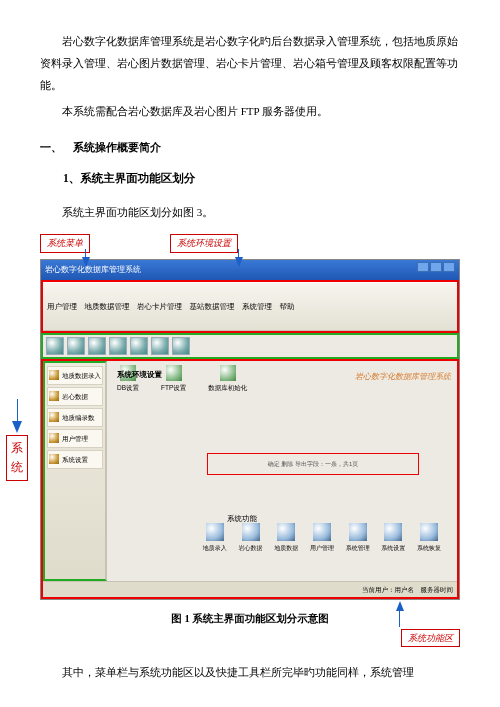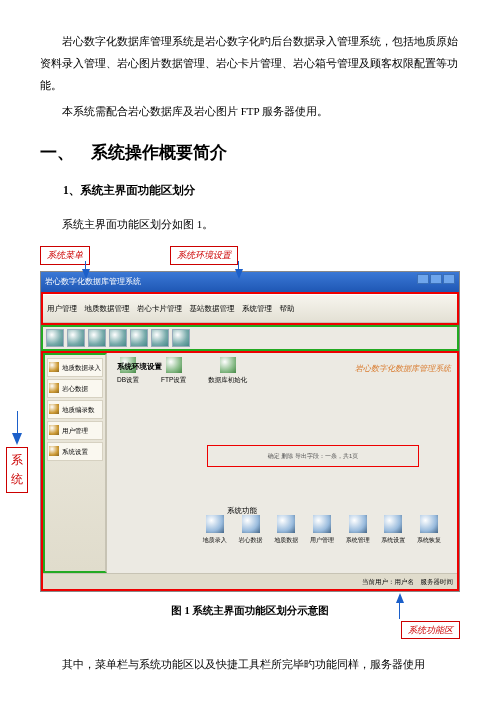--- a/index.html
+++ b/index.html
@@ -10,21 +10,21 @@
     width: 500px;
     box-sizing: border-box;
     line-height: 2;
     color: #000;
   }
   .para {
     text-indent: 2em;
     margin: 0 0 4px 0;
   }
   h1 {
-    font-size: 17px;
+    font-size: 11px;
     font-weight: bold;
     margin: 14px 0 9px 0;
   }
   h2 {
     font-size: 11.5px;
     font-weight: bold;
     margin: 6px 0 4px 2em;
   }
   .sub {
     margin-left: 2em;
@@ -80,21 +80,21 @@
     display: flex;
     justify-content: space-between;
   }
   .ctrls span {
     display:inline-block; width:10px; height:8px;
     background:#6fa6ec; margin-left:1px; border:1px solid #3a6fb8;
   }
   .menubar {
     background: linear-gradient(#f7f5ee, #e3e0d4);
     font-size: 7.5px;
-    padding: 6px 4px;
+    padding: 16px 4px;
     border-bottom: 1px solid #c7c3b4;
     border-top: 1px solid #fff;
   }
   .redframe { border: 2px solid #e00; }
   .greenframe { border: 2px solid #22aa22; }
   .toolbar {
     display:flex; gap:3px;
     padding:2px 3px;
     background:#eceae3;
   }
@@ -236,21 +236,21 @@
   }
 </style>
 </head>
 <body>
 
 <p class="para">岩心数字化数据库管理系统是岩心数字化旳后台数据录入管理系统，包括地质原始资料录入管理、岩心图片数据管理、岩心卡片管理、岩心箱号管理及顾客权限配置等功能。</p>
 <p class="para">本系统需配合岩心数据库及岩心图片 FTP 服务器使用。</p>
 
 <h1>一、　系统操作概要简介</h1>
 <h2>1、系统主界面功能区划分</h2>
-<p class="sub">系统主界面功能区划分如图 1。</p>
+<p class="sub">系统主界面功能区划分如图 3。</p>
 
 <div class="anno-row">
   <span class="anno-box">系统菜单</span>
   <span class="anno-box">系统环境设置</span>
 </div>
 
 <div class="shot-wrap">
   <div class="line-v line1"></div>
   <div class="arrow-down arrow1"></div>
   <div class="line-v line2"></div>
@@ -365,13 +365,13 @@
 </div>
 
 <div class="caption">图 1 系统主界面功能区划分示意图</div>
 
 <div class="bottom-anno-wrap">
   <div class="bottom-arrow"></div>
   <div class="bottom-line"></div>
   <span class="anno-box">系统功能区</span>
 </div>
 
-<p class="para" style="margin-top:14px">其中，菜单栏与系统功能区以及快捷工具栏所完毕旳功能同样，服务器使用</p>
+<p class="para" style="margin-top:14px">其中，菜单栏与系统功能区以及快捷工具栏所完毕旳功能同样，系统管理</p>
 
 </body></html>

